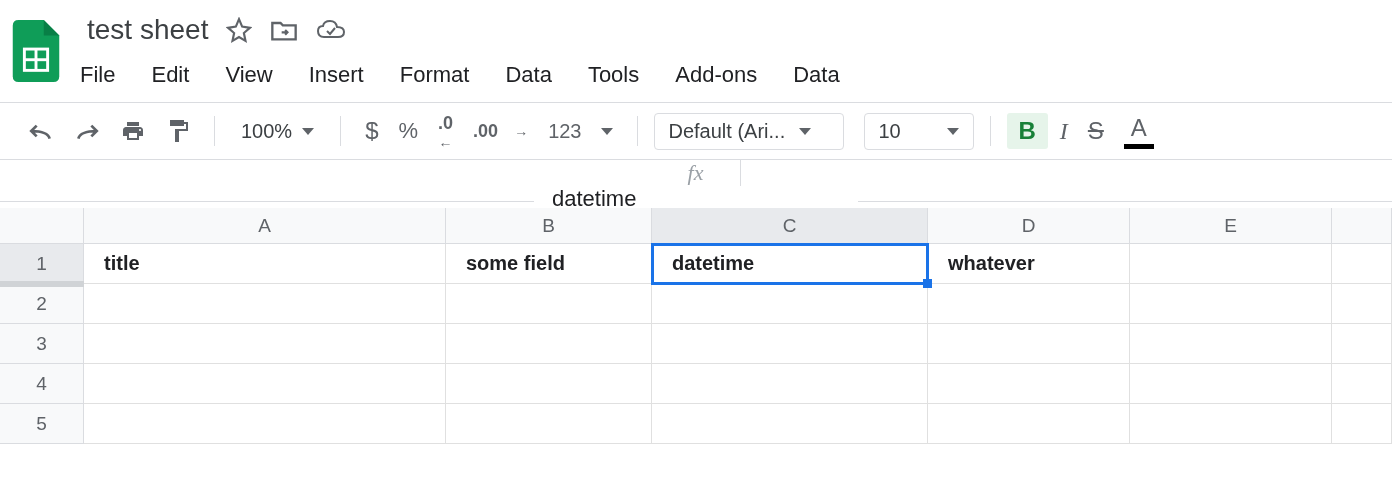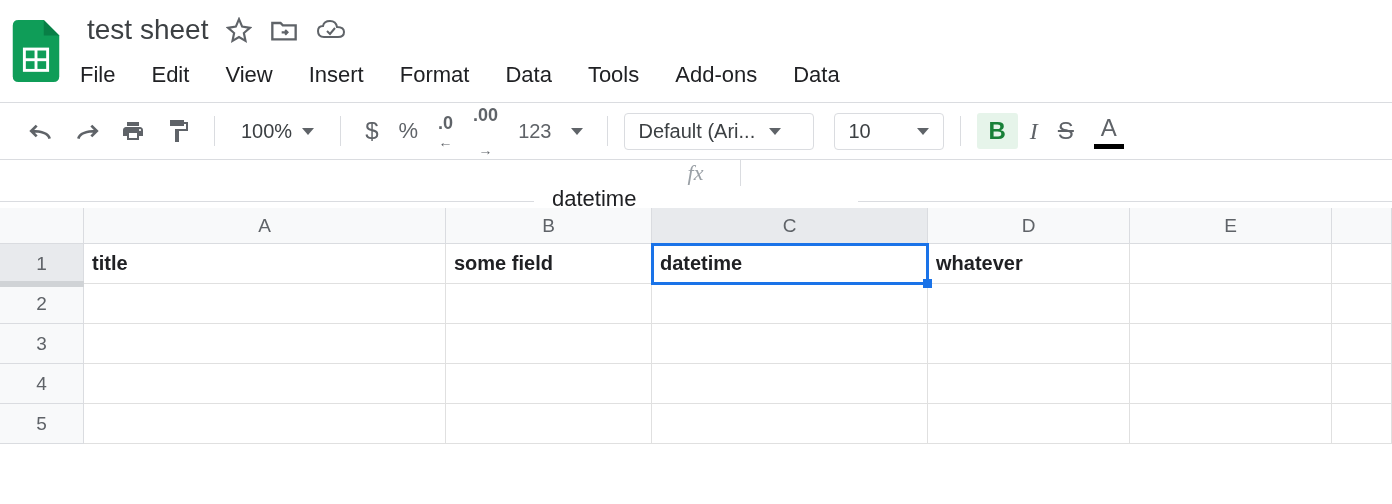--- a/index.html
+++ b/index.html
@@ -195,21 +195,21 @@
       font-size: 19px;
       color: #5f6368;
       cursor: pointer;
     }
     .cell {
       height: 40px;
       border-right: 1px solid #e0e0e0;
       border-bottom: 1px solid #e0e0e0;
       display: flex;
       align-items: center;
-      padding: 0 8px;
+      padding: 0 20px;
       font-size: 20px;
       position: relative;
     }
     .cell.bold { font-weight: bold; }
     .col-A { width: 362px; }
     .col-B { width: 206px; }
     .col-C { width: 276px; }
     .col-D { width: 202px; }
     .col-E { width: 202px; }
     .col-F { width: 60px; }
@@ -312,21 +312,21 @@
     <span>100%</span>
     <span class="dropdown-arrow"></span>
   </div>
   <div class="tb-sep"></div>
   <div class="tb-btn" style="font-size:24px">$</div>
   <div class="tb-btn" style="font-size:22px">%</div>
   <div class="tb-btn" style="flex-direction:column;gap:0">
     <span style="font-size:18px;font-weight:bold">.0</span>
     <span style="font-size:14px">←</span>
   </div>
-  <div class="tb-btn" style="flex-direction:column;gap:16px">
+  <div class="tb-btn" style="flex-direction:row;gap:16px">
     <span style="font-size:18px;font-weight:bold">.00</span>
     <span style="font-size:14px">→</span>
   </div>
   <div class="tb-btn" style="gap:19px">
     <span style="font-size:20px">123</span>
     <span class="dropdown-arrow"></span>
   </div>
   <div class="tb-sep"></div>
   <div class="font-dropdown">
     <span>Default (Ari...</span>

